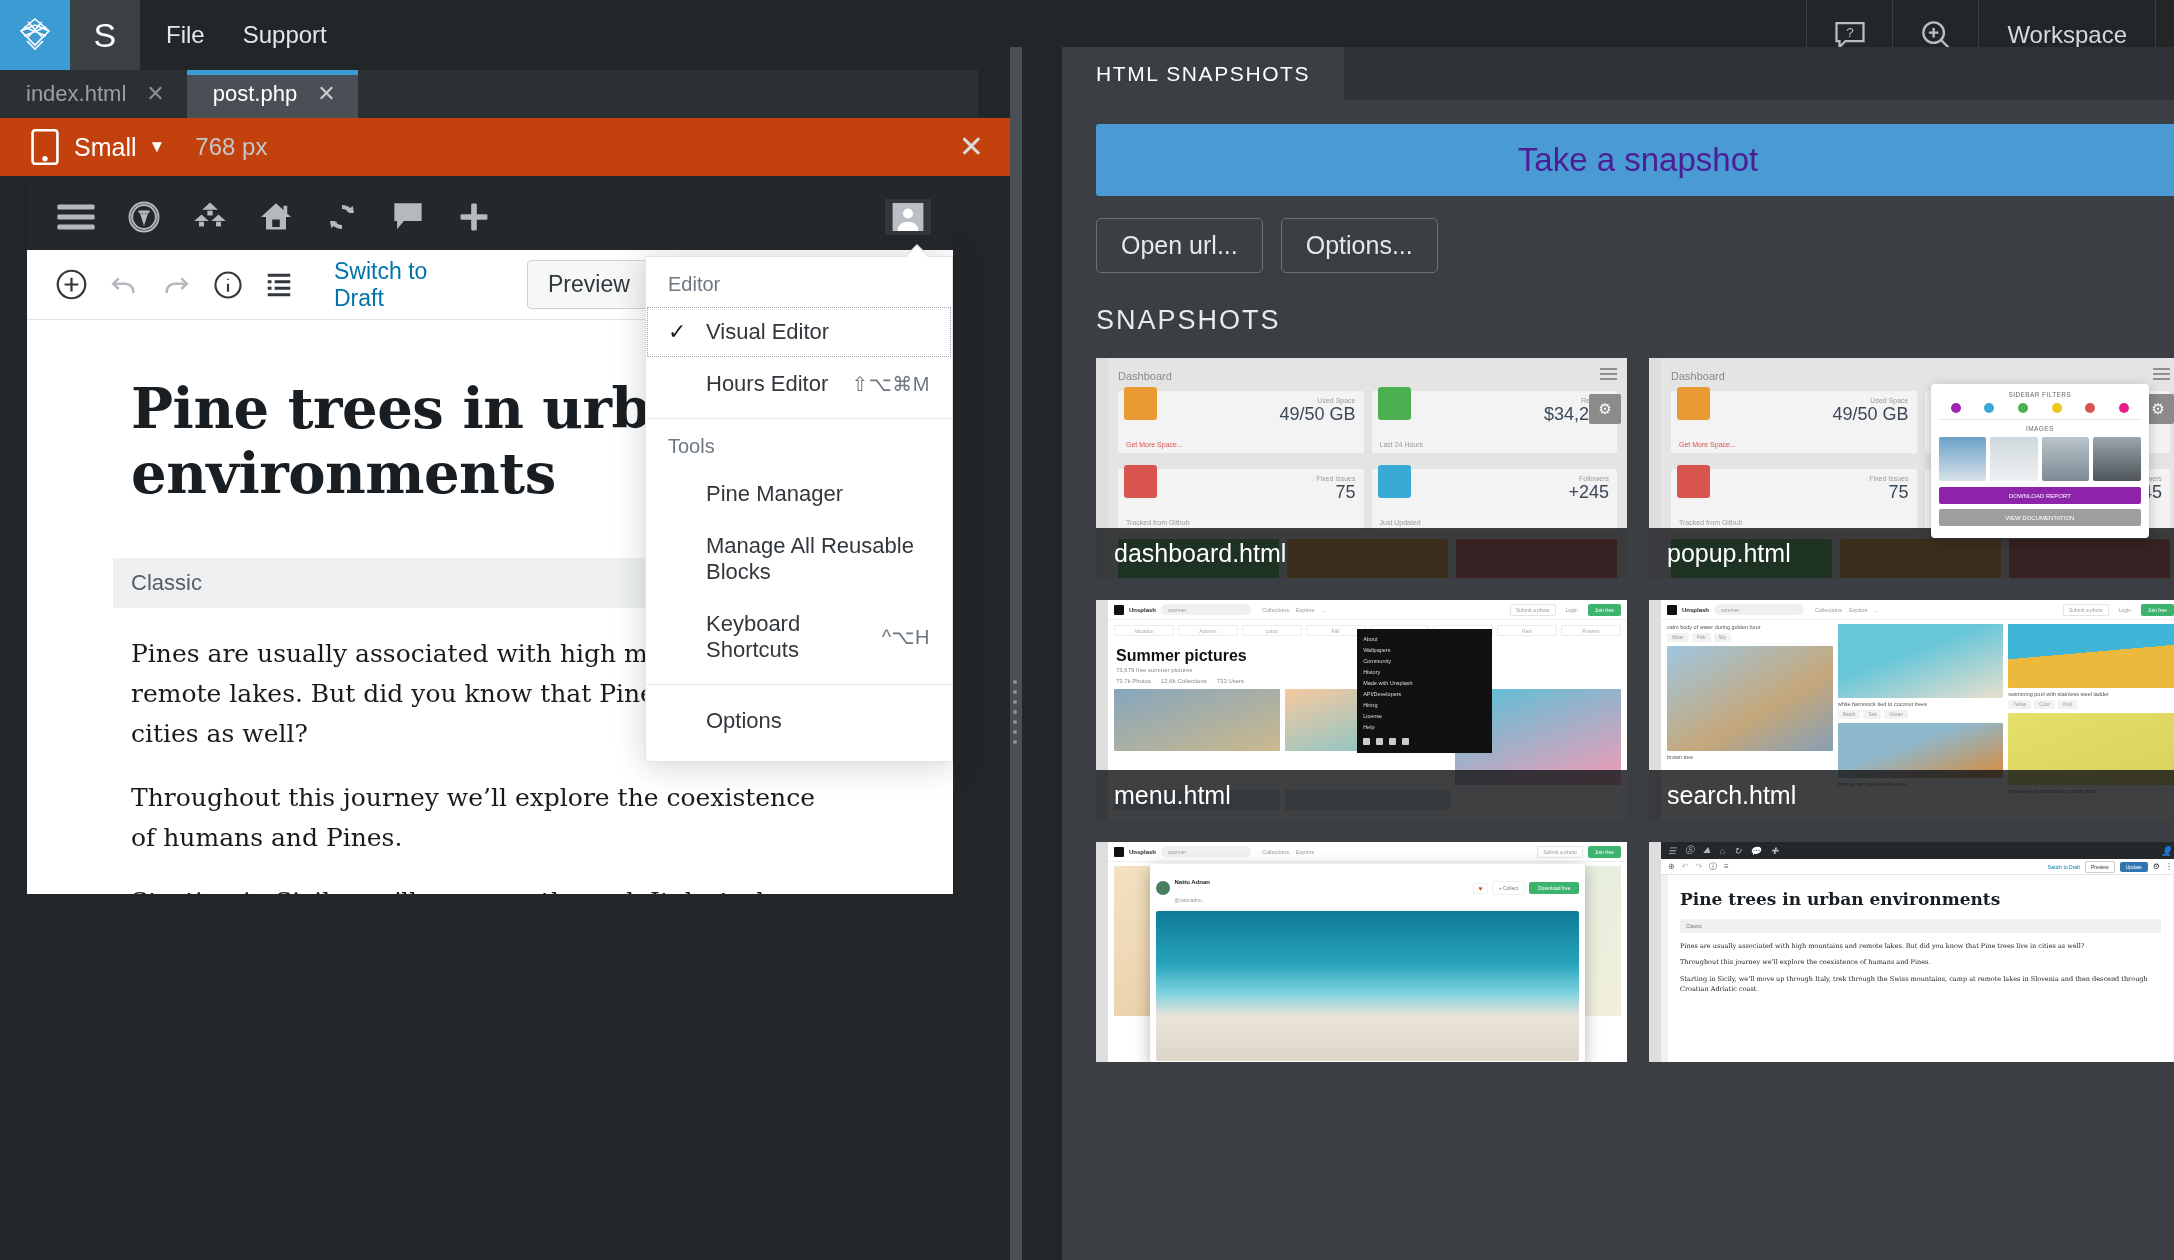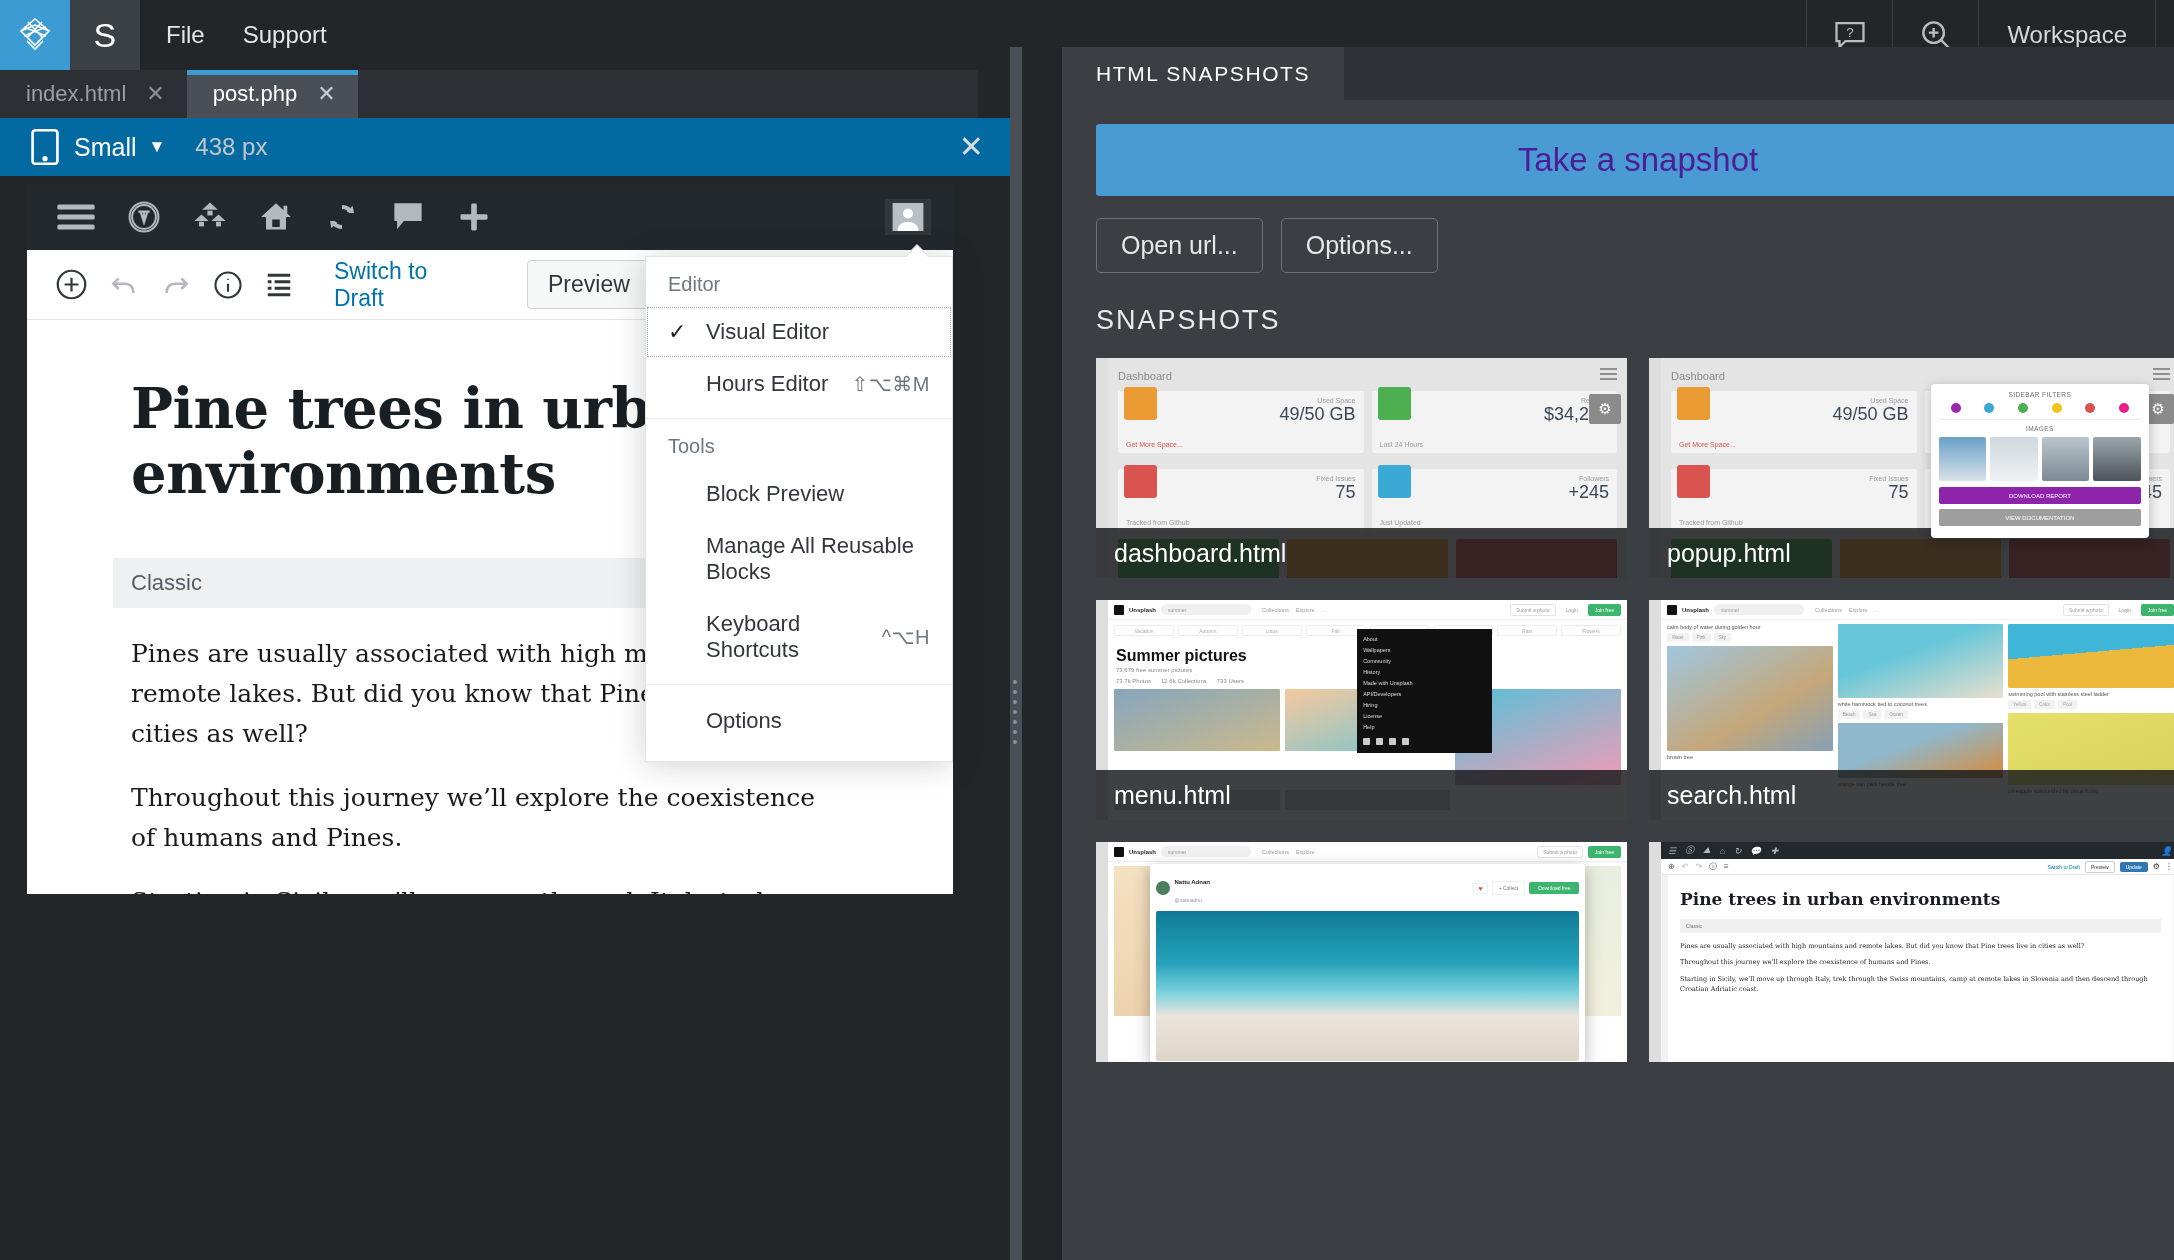--- a/index.html
+++ b/index.html
@@ -49,21 +49,21 @@
   .tab.active { background: #4a4f55; color: #ffffff; }
   .tab.active:before {
     content: ""; position: absolute; left: 0; right: 0; top: 0; height: 5px; background: #3d9bd4;
   }
   .tab .x { color: #8b9096; font-size: 22px; }
   .tab.active .x { color: #c8ccd0; }
 
   
   .devicebar {
     position: absolute; left: 0; top: 118px; width: 1010px; height: 58px;
-    background: #0369a1; display: flex; align-items: center; padding: 0 0 0 30px;
+    background: #c2410c; display: flex; align-items: center; padding: 0 0 0 30px;
   }
   .dev-label { color: #fff; font-size: 25px; margin-left: 14px; }
   .dev-chev { color: #fff; font-size: 17px; margin-left: 12px; }
   .dev-px { color: #c3c7cb; font-size: 24px; margin-left: 30px; }
   .dev-close { margin-left: auto; margin-right: 26px; color: #d9dcdf; font-size: 30px; line-height: 1; }
 
   
   .viewport {
     position: absolute; left: 27px; top: 184px; width: 926px; height: 710px;
     background: #ffffff; overflow: hidden;
@@ -315,21 +315,21 @@
 
 <div class="devicebar">
   <span>
     <svg width="30" height="38" viewBox="0 0 20 26" fill="none" stroke="#fff" stroke-width="1.8">
       <rect x="1.5" y="1.5" width="17" height="23" rx="2"></rect>
       <circle cx="10" cy="21" r="0.9" fill="#fff"></circle>
     </svg>
   </span>
   <span class="dev-label">Small</span>
   <span class="dev-chev">▼</span>
-  <span class="dev-px">438 px</span>
+  <span class="dev-px">768 px</span>
   <span class="dev-close">✕</span>
 </div>
 
 <div class="viewport">
 
   <div class="wpadmin">
     <span class="ico">
       <svg width="38" height="28" viewBox="0 0 24 18" fill="#b4b9be">
           <rect y="1" width="24" height="3.2" rx="1"></rect>
           <rect y="7.4" width="24" height="3.2" rx="1"></rect>
@@ -464,21 +464,21 @@
       <span class="chk"></span>
       <span class="mlabel">Hours Editor</span>
       <span class="short">⇧⌥⌘M</span>
     </div>
   </div>
 
   <div class="menu-section-label">Tools</div>
   <div class="menu-group">
     <div class="menu-item">
       <span class="chk"></span>
-      <span class="mlabel">Block Preview</span>
+      <span class="mlabel">Pine Manager</span>
       <span class="short"></span>
     </div>
     <div class="menu-item">
       <span class="chk"></span>
       <span class="mlabel">Manage All Reusable Blocks</span>
       <span class="short"></span>
     </div>
     <div class="menu-item">
       <span class="chk"></span>
       <span class="mlabel">Keyboard Shortcuts</span>

